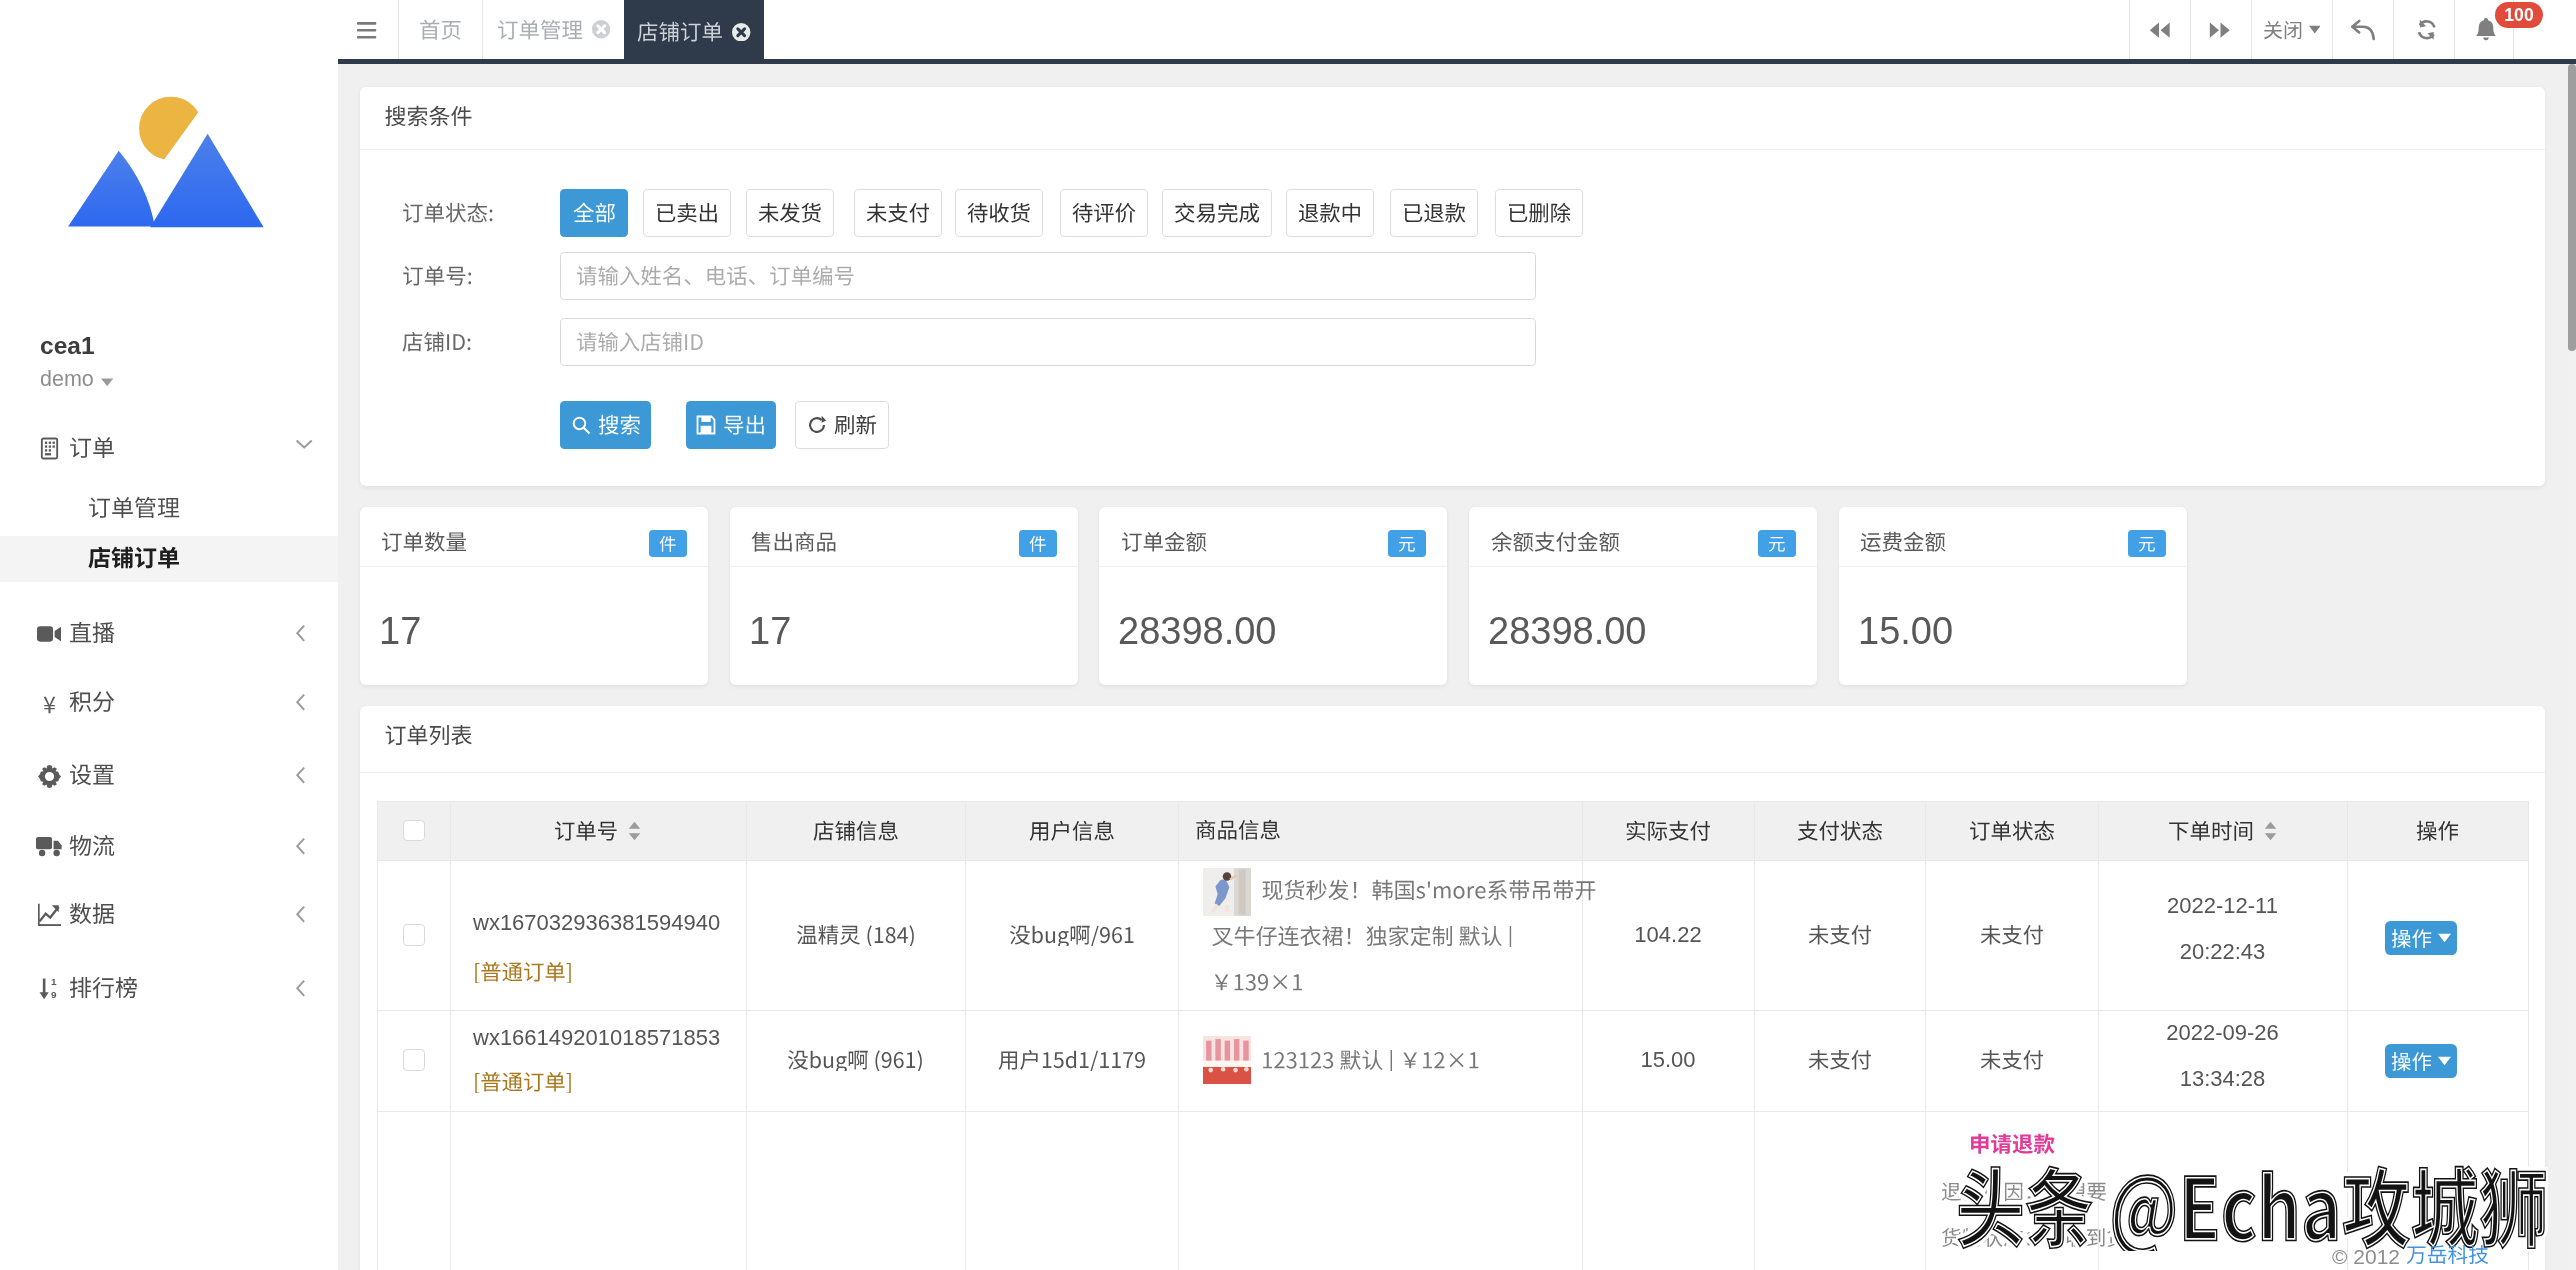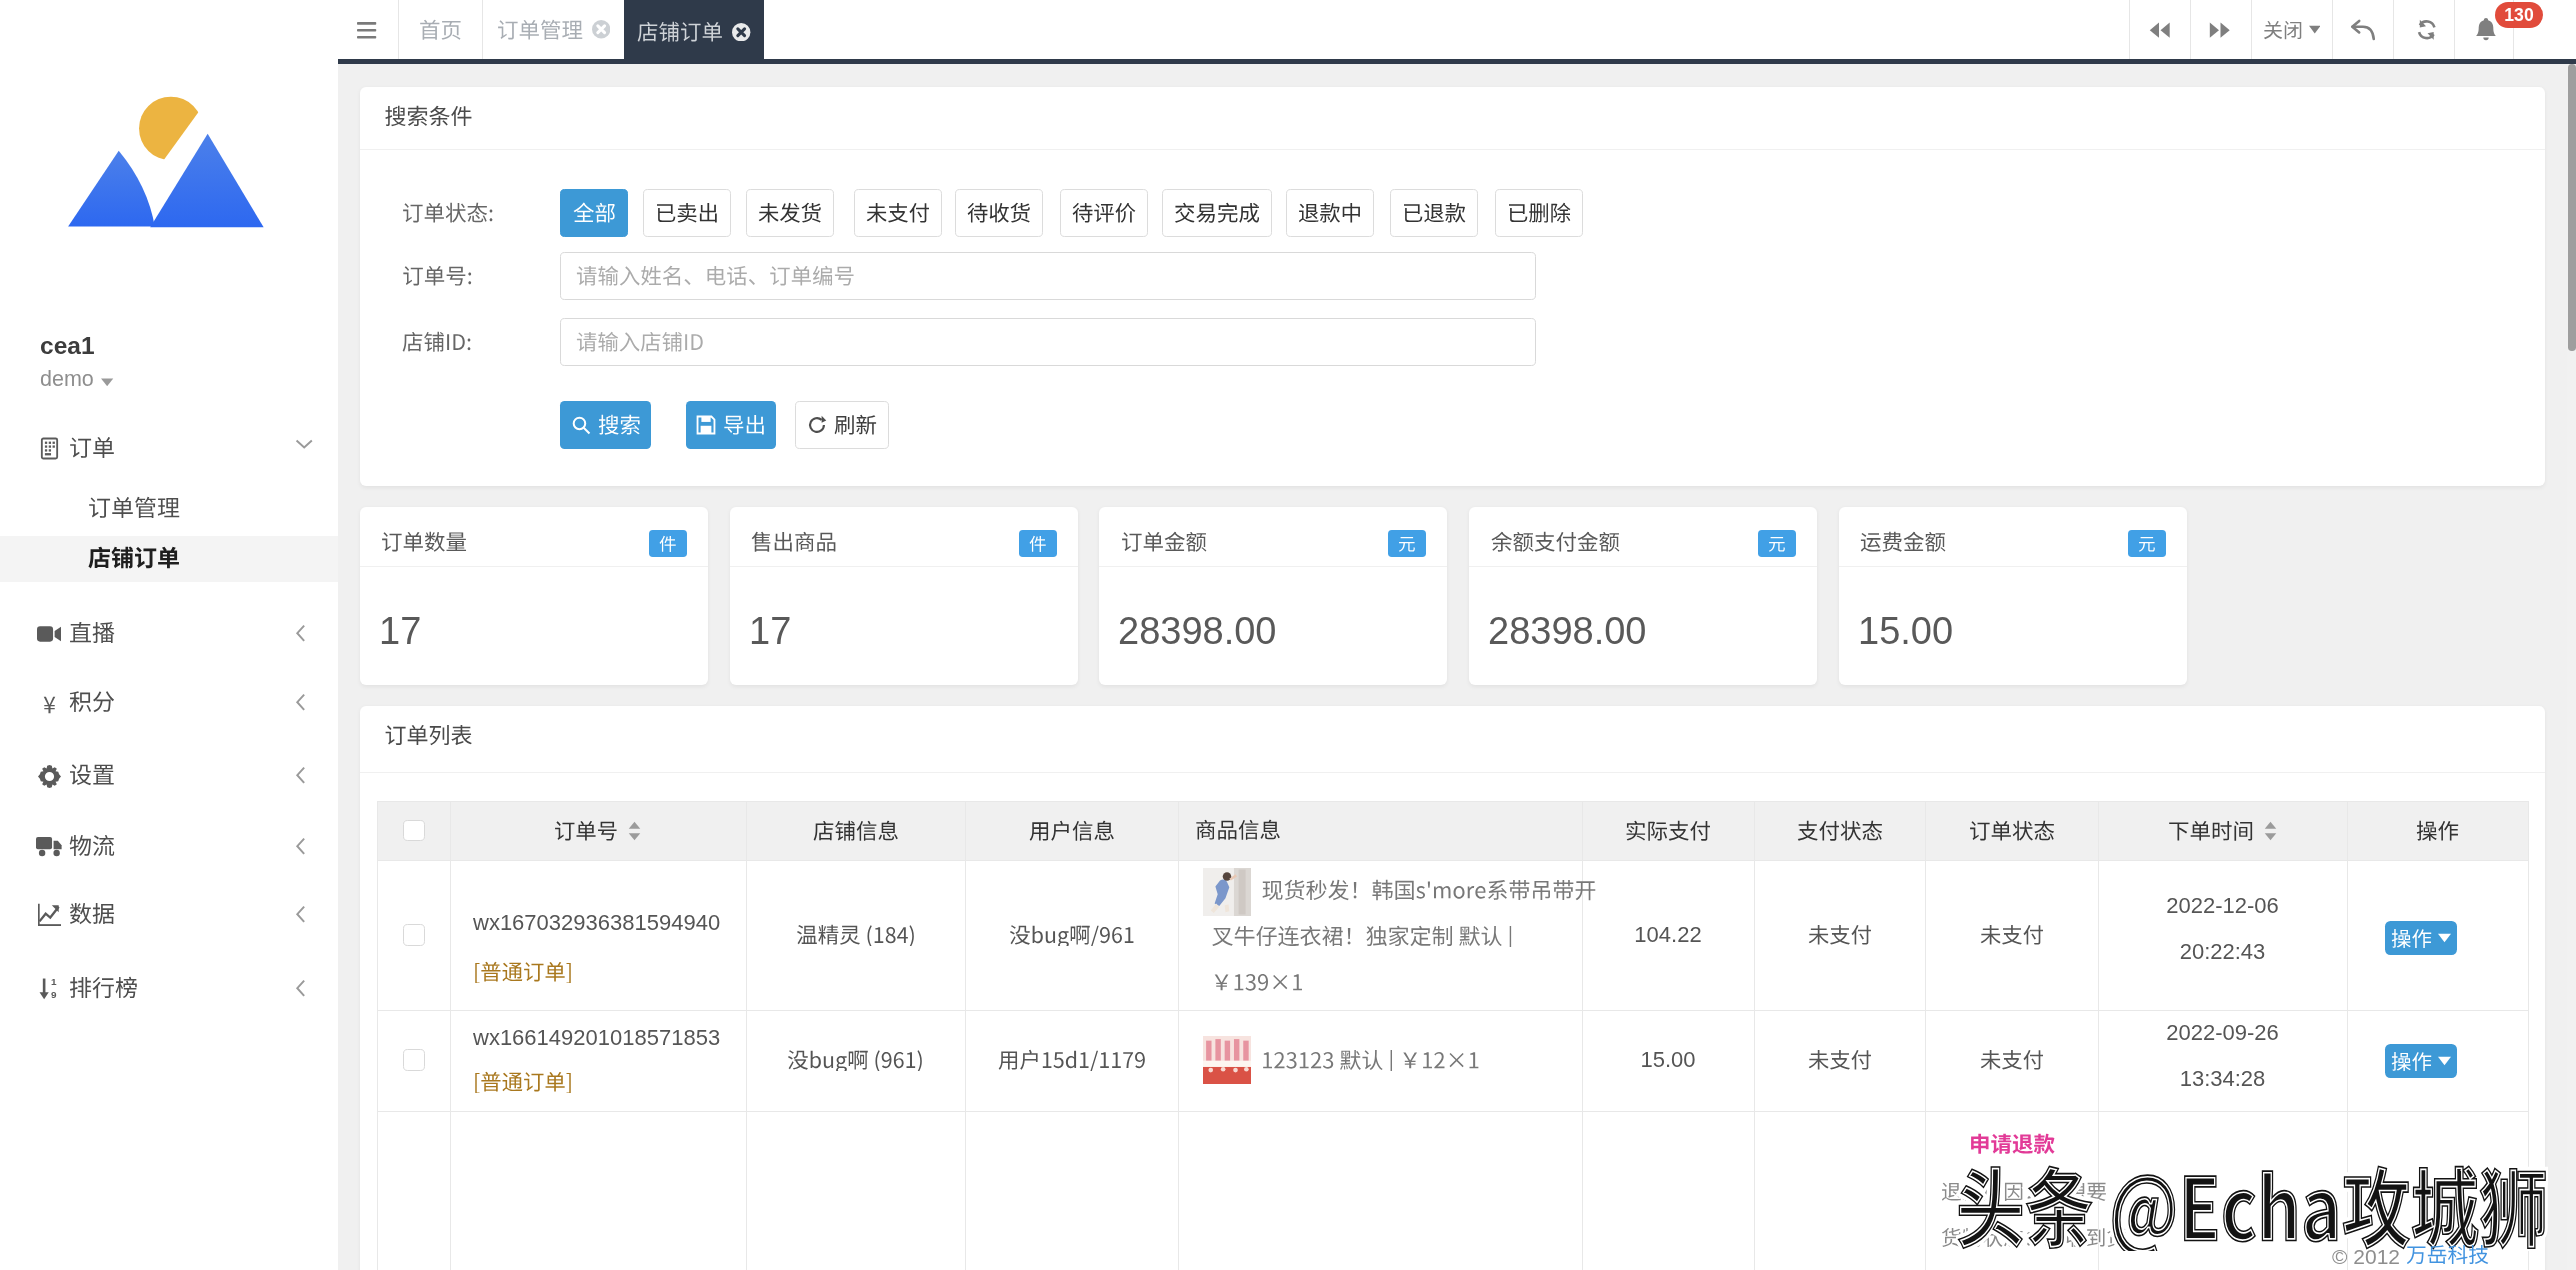--- a/index.html
+++ b/index.html
@@ -209,21 +209,21 @@
     </g>
 <g fill="#7f7f7f">
       <polygon points="5,1 5,11 13,9.5"></polygon>
       <polygon points="23,27 23,17 15,18.5"></polygon>
     </g>
   </svg>
 <svg class="ab" style="left:2476px;top:18.4px" width="20" height="23" viewBox="0 0 26 30">
 <path d="M13 0c1.6 0 2.8 1.2 2.8 2.8C20 4 22.5 7.5 22.5 12c0 7 1.5 9.5 3.5 11.5H0C2 21.5 3.5 19 3.5 12 3.5 7.5 6 4 10.2 2.8 10.2 1.2 11.4 0 13 0z" fill="#7f7f7f"></path>
 <path d="M9.5 25.5a3.5 3.5 0 007 0z" fill="#7f7f7f"></path>
   </svg>
-<div class="ab ctr" style="left:2495px;top:2.3px;width:48px;height:26px;background:#e14b3b;border-radius:13px;color:#fff;font-size:17.6px;font-weight:bold">130</div>
+<div class="ab ctr" style="left:2495px;top:2.3px;width:48px;height:26px;background:#e14b3b;border-radius:13px;color:#fff;font-size:17.6px;font-weight:bold">100</div>
 <div class="ab" style="left:2567px;top:64px;width:9.2px;height:1206px;background:#f1f1f1"></div>
 <div class="ab" style="left:2568px;top:64px;width:7.7px;height:287px;background:#9e9e9e;border-radius:3.8px"></div>
 <div class="card" style="left:360px;top:87px;width:2185px;height:399px"></div>
 <div class="ab" style="left:384px;top:105px"><svg class="z" width="89" height="22" viewBox="0 -880 4000 1000">
       <path fill="#4a4a4a" d="M166 -840V-638H46V-568H166V-354L39 -309L59 -238L166 -279V-13C166 0 161 3 150 3C138 4 103 4 64 3C74 24 83 56 85 75C144 76 181 73 205 61C229 48 237 27 237 -13V-306L349 -350L336 -418L237 -380V-568H339V-638H237V-840ZM379 -290V-226H424L416 -223C458 -156 515 -99 584 -53C499 -16 402 7 304 20C317 36 331 64 338 82C449 64 557 34 651 -12C730 29 820 59 917 78C927 59 946 31 962 16C875 2 793 -21 721 -52C803 -106 870 -178 911 -271L866 -293L853 -290H683V-387H915V-758H723V-696H847V-602H727V-545H847V-449H683V-841H614V-449H457V-544H566V-602H457V-694C509 -710 563 -730 607 -754L553 -804C516 -779 450 -751 392 -732V-387H614V-290ZM809 -226C771 -169 717 -123 652 -87C586 -125 531 -171 491 -226ZM1633 -104C1718 -58 1825 12 1877 58L1938 14C1881 -32 1773 -98 1690 -141ZM1290 -136C1233 -82 1143 -26 1061 11C1078 23 1106 47 1119 61C1198 20 1294 -46 1358 -109ZM1194 -319C1211 -326 1237 -329 1421 -341C1339 -302 1269 -272 1237 -260C1179 -236 1135 -222 1102 -219C1109 -200 1119 -166 1122 -153C1148 -162 1187 -166 1479 -185V-10C1479 2 1475 6 1458 6C1443 8 1389 8 1327 6C1339 26 1351 54 1355 75C1428 75 1479 75 1510 63C1543 52 1552 32 1552 -8V-189L1797 -204C1824 -176 1848 -148 1864 -126L1922 -166C1879 -221 1789 -304 1718 -362L1665 -328C1691 -306 1719 -281 1746 -255L1309 -232C1450 -285 1592 -352 1727 -434L1673 -480C1629 -451 1581 -424 1532 -398L1309 -385C1378 -419 1447 -460 1510 -505L1480 -528H1862V-405H1936V-593H1539V-686H1923V-752H1539V-841H1461V-752H1076V-686H1461V-593H1066V-405H1137V-528H1434C1363 -473 1274 -425 1246 -411C1218 -396 1193 -387 1174 -385C1181 -367 1191 -333 1194 -319ZM2300 -182C2252 -121 2162 -48 2096 -10C2112 2 2134 27 2146 43C2214 -1 2307 -84 2360 -155ZM2629 -145C2699 -88 2780 -6 2818 47L2875 4C2836 -50 2752 -129 2683 -184ZM2667 -683C2624 -631 2568 -586 2502 -548C2439 -585 2385 -628 2344 -679L2348 -683ZM2378 -842C2326 -751 2223 -647 2074 -575C2091 -564 2115 -538 2128 -520C2191 -554 2246 -592 2294 -633C2333 -587 2379 -546 2431 -511C2311 -454 2171 -418 2035 -399C2049 -382 2064 -351 2070 -332C2219 -356 2372 -399 2502 -468C2621 -404 2764 -361 2919 -339C2929 -359 2948 -390 2964 -406C2820 -424 2686 -458 2574 -510C2661 -566 2734 -636 2782 -721L2732 -752L2718 -748H2405C2426 -774 2444 -800 2460 -826ZM2461 -393V-287H2147V-220H2461V-3C2461 8 2457 11 2446 11C2435 12 2395 12 2357 10C2367 29 2377 57 2380 76C2438 76 2477 76 2503 65C2530 54 2537 35 2537 -3V-220H2852V-287H2537V-393ZM3317 -341V-268H3604V80H3679V-268H3953V-341H3679V-562H3909V-635H3679V-828H3604V-635H3470C3483 -680 3494 -728 3504 -775L3432 -790C3409 -659 3367 -530 3309 -447C3327 -438 3359 -420 3373 -409C3400 -451 3425 -504 3446 -562H3604V-341ZM3268 -836C3214 -685 3126 -535 3032 -437C3045 -420 3067 -381 3075 -363C3107 -397 3137 -437 3167 -480V78H3239V-597C3277 -667 3311 -741 3339 -815Z"></path>
     </svg></div>
 <div class="ab" style="left:360px;top:149px;width:2185px;height:0.8px;background:#f0f0f0"></div>
 <div class="ab" style="left:402px;top:202px"><svg class="z" width="92" height="21.5" viewBox="0 -880 4278 1000">
       <path fill="#666" d="M114 -772C167 -721 234 -650 266 -605L319 -658C287 -702 218 -770 165 -820ZM205 55C221 35 251 14 461 -132C453 -147 443 -178 439 -199L293 -103V-526H50V-454H220V-96C220 -52 186 -21 167 -8C180 6 199 37 205 55ZM396 -756V-681H703V-31C703 -12 696 -6 677 -5C655 -5 583 -4 508 -7C521 15 535 52 540 75C634 75 697 73 733 60C770 46 782 21 782 -30V-681H960V-756ZM1221 -437H1459V-329H1221ZM1536 -437H1785V-329H1536ZM1221 -603H1459V-497H1221ZM1536 -603H1785V-497H1536ZM1709 -836C1686 -785 1645 -715 1609 -667H1366L1407 -687C1387 -729 1340 -791 1299 -836L1236 -806C1272 -764 1311 -707 1333 -667H1148V-265H1459V-170H1054V-100H1459V79H1536V-100H1949V-170H1536V-265H1861V-667H1693C1725 -709 1760 -761 1790 -809ZM2741 -774C2785 -719 2836 -642 2860 -596L2920 -634C2896 -680 2843 -752 2798 -806ZM2049 -674C2096 -615 2152 -537 2175 -486L2237 -528C2212 -577 2155 -653 2106 -709ZM2589 -838V-605L2588 -545H2356V-471H2583C2568 -306 2512 -120 2327 30C2347 43 2373 63 2388 78C2539 -47 2609 -197 2640 -344C2695 -156 2782 -6 2918 78C2930 59 2955 30 2973 16C2816 -70 2723 -252 2675 -471H2951V-545H2662L2663 -605V-838ZM2032 -194 2076 -130C2127 -176 2188 -234 2247 -290V78H2321V-841H2247V-382C2168 -309 2086 -237 2032 -194ZM3381 -409C3440 -375 3511 -323 3543 -286L3610 -329C3573 -367 3503 -417 3444 -449ZM3270 -241V-45C3270 37 3300 58 3416 58C3441 58 3624 58 3650 58C3746 58 3770 27 3780 -99C3759 -104 3728 -115 3712 -128C3706 -25 3698 -10 3645 -10C3604 -10 3450 -10 3420 -10C3355 -10 3344 -16 3344 -45V-241ZM3410 -265C3467 -212 3537 -138 3568 -90L3630 -131C3596 -178 3525 -249 3467 -299ZM3750 -235C3800 -150 3851 -36 3868 35L3940 9C3921 -62 3868 -173 3816 -256ZM3154 -241C3135 -161 3100 -59 3054 6L3122 40C3166 -28 3199 -136 3221 -219ZM3466 -844C3461 -795 3455 -746 3444 -699H3056V-629H3424C3377 -499 3278 -391 3045 -333C3061 -316 3080 -287 3088 -269C3347 -339 3454 -471 3504 -629C3579 -449 3710 -328 3907 -274C3918 -295 3940 -326 3958 -343C3778 -384 3651 -485 3582 -629H3948V-699H3522C3532 -746 3539 -794 3544 -844ZM4139 -390C4175 -390 4205 -418 4205 -460C4205 -501 4175 -530 4139 -530C4102 -530 4073 -501 4073 -460C4073 -418 4102 -390 4139 -390ZM4139 13C4175 13 4205 -15 4205 -56C4205 -98 4175 -126 4139 -126C4102 -126 4073 -98 4073 -56C4073 -15 4102 13 4139 13Z"></path>
     </svg></div>
@@ -494,21 +494,21 @@
 <div class="ab ctr" style="left:1754px;top:860px;width:172px;height:150px">
     <svg class="z" width="64" height="21.5" viewBox="0 -880 3000 1000">
       <path fill="#555" d="M459 -839V-676H133V-602H459V-429H62V-355H416C326 -226 174 -101 34 -39C51 -24 76 5 89 24C221 -44 362 -163 459 -296V80H538V-300C636 -166 778 -42 911 25C924 5 949 -25 966 -40C826 -101 673 -226 581 -355H942V-429H538V-602H874V-676H538V-839ZM1459 -840V-687H1077V-613H1459V-458H1123V-385H1230L1208 -377C1262 -269 1337 -180 1431 -110C1315 -52 1179 -15 1036 8C1051 25 1070 60 1077 80C1230 52 1375 7 1501 -63C1616 5 1754 50 1917 74C1928 54 1948 21 1965 3C1815 -16 1684 -54 1576 -110C1690 -188 1782 -293 1839 -430L1787 -461L1773 -458H1537V-613H1921V-687H1537V-840ZM1286 -385H1729C1677 -287 1600 -210 1504 -151C1410 -212 1336 -290 1286 -385ZM2408 -406C2459 -326 2524 -218 2554 -155L2624 -193C2592 -254 2525 -359 2473 -437ZM2751 -828V-618H2345V-542H2751V-23C2751 0 2742 7 2718 8C2695 9 2613 10 2528 6C2539 27 2553 61 2558 81C2667 82 2734 81 2774 69C2812 57 2828 35 2828 -23V-542H2954V-618H2828V-828ZM2295 -834C2236 -678 2140 -525 2037 -427C2052 -409 2075 -370 2084 -352C2119 -387 2153 -429 2186 -474V78H2261V-590C2302 -660 2338 -735 2368 -811Z"></path>
     </svg>
   </div>
 <div class="ab ctr" style="left:1925px;top:860px;width:173px;height:150px">
     <svg class="z" width="64" height="21.5" viewBox="0 -880 3000 1000">
       <path fill="#555" d="M459 -839V-676H133V-602H459V-429H62V-355H416C326 -226 174 -101 34 -39C51 -24 76 5 89 24C221 -44 362 -163 459 -296V80H538V-300C636 -166 778 -42 911 25C924 5 949 -25 966 -40C826 -101 673 -226 581 -355H942V-429H538V-602H874V-676H538V-839ZM1459 -840V-687H1077V-613H1459V-458H1123V-385H1230L1208 -377C1262 -269 1337 -180 1431 -110C1315 -52 1179 -15 1036 8C1051 25 1070 60 1077 80C1230 52 1375 7 1501 -63C1616 5 1754 50 1917 74C1928 54 1948 21 1965 3C1815 -16 1684 -54 1576 -110C1690 -188 1782 -293 1839 -430L1787 -461L1773 -458H1537V-613H1921V-687H1537V-840ZM1286 -385H1729C1677 -287 1600 -210 1504 -151C1410 -212 1336 -290 1286 -385ZM2408 -406C2459 -326 2524 -218 2554 -155L2624 -193C2592 -254 2525 -359 2473 -437ZM2751 -828V-618H2345V-542H2751V-23C2751 0 2742 7 2718 8C2695 9 2613 10 2528 6C2539 27 2553 61 2558 81C2667 82 2734 81 2774 69C2812 57 2828 35 2828 -23V-542H2954V-618H2828V-828ZM2295 -834C2236 -678 2140 -525 2037 -427C2052 -409 2075 -370 2084 -352C2119 -387 2153 -429 2186 -474V78H2261V-590C2302 -660 2338 -735 2368 -811Z"></path>
     </svg>
   </div>
-<div class="ab ctr" style="left:2098px;top:887px;width:249px;height:38px;font-size:22px;color:#555">2022-12-06</div>
+<div class="ab ctr" style="left:2098px;top:887px;width:249px;height:38px;font-size:22px;color:#555">2022-12-11</div>
 <div class="ab ctr" style="left:2098px;top:933px;width:249px;height:38px;font-size:22px;color:#555">20:22:43</div>
 <div class="ab" style="left:2385px;top:921px">
     <div class="ctr" style="width:72px;height:34px;background:#3d99d6;border-radius:5.4px">
       <svg class="z" width="41" height="21" viewBox="0 -880 2000 1000">
         <path fill="#fff" d="M527 -742H758V-637H527ZM461 -799V-580H827V-799ZM420 -480H552V-366H420ZM730 -480H866V-366H730ZM159 -840V-638H46V-568H159V-349C113 -333 71 -319 37 -308L56 -236L159 -275V-8C159 4 156 7 145 7C136 7 106 8 72 7C82 26 91 57 94 74C145 74 178 72 200 61C222 49 230 30 230 -8V-302L329 -340L317 -407L230 -375V-568H323V-638H230V-840ZM606 -310V-234H342V-171H559C490 -97 381 -33 277 -1C292 13 314 40 324 58C426 21 533 -48 606 -130V81H677V-135C740 -59 833 12 918 49C930 31 951 5 967 -9C879 -40 783 -103 722 -171H951V-234H677V-310H929V-535H670V-310H613V-535H361V-310ZM1526 -828C1476 -681 1395 -536 1305 -442C1322 -430 1351 -404 1363 -391C1414 -447 1463 -520 1506 -601H1575V79H1651V-164H1952V-235H1651V-387H1939V-456H1651V-601H1962V-673H1542C1563 -717 1582 -763 1598 -809ZM1285 -836C1229 -684 1135 -534 1036 -437C1050 -420 1072 -379 1080 -362C1114 -397 1147 -437 1179 -481V78H1254V-599C1293 -667 1329 -741 1357 -814Z"></path>
       </svg>
       <svg width="13" height="9.2" viewBox="0 0 17 12" style="margin-left:6.1px">
         <polygon points="0,1 17,1 8.5,12" fill="#fff"></polygon>
       </svg>
     </div>

